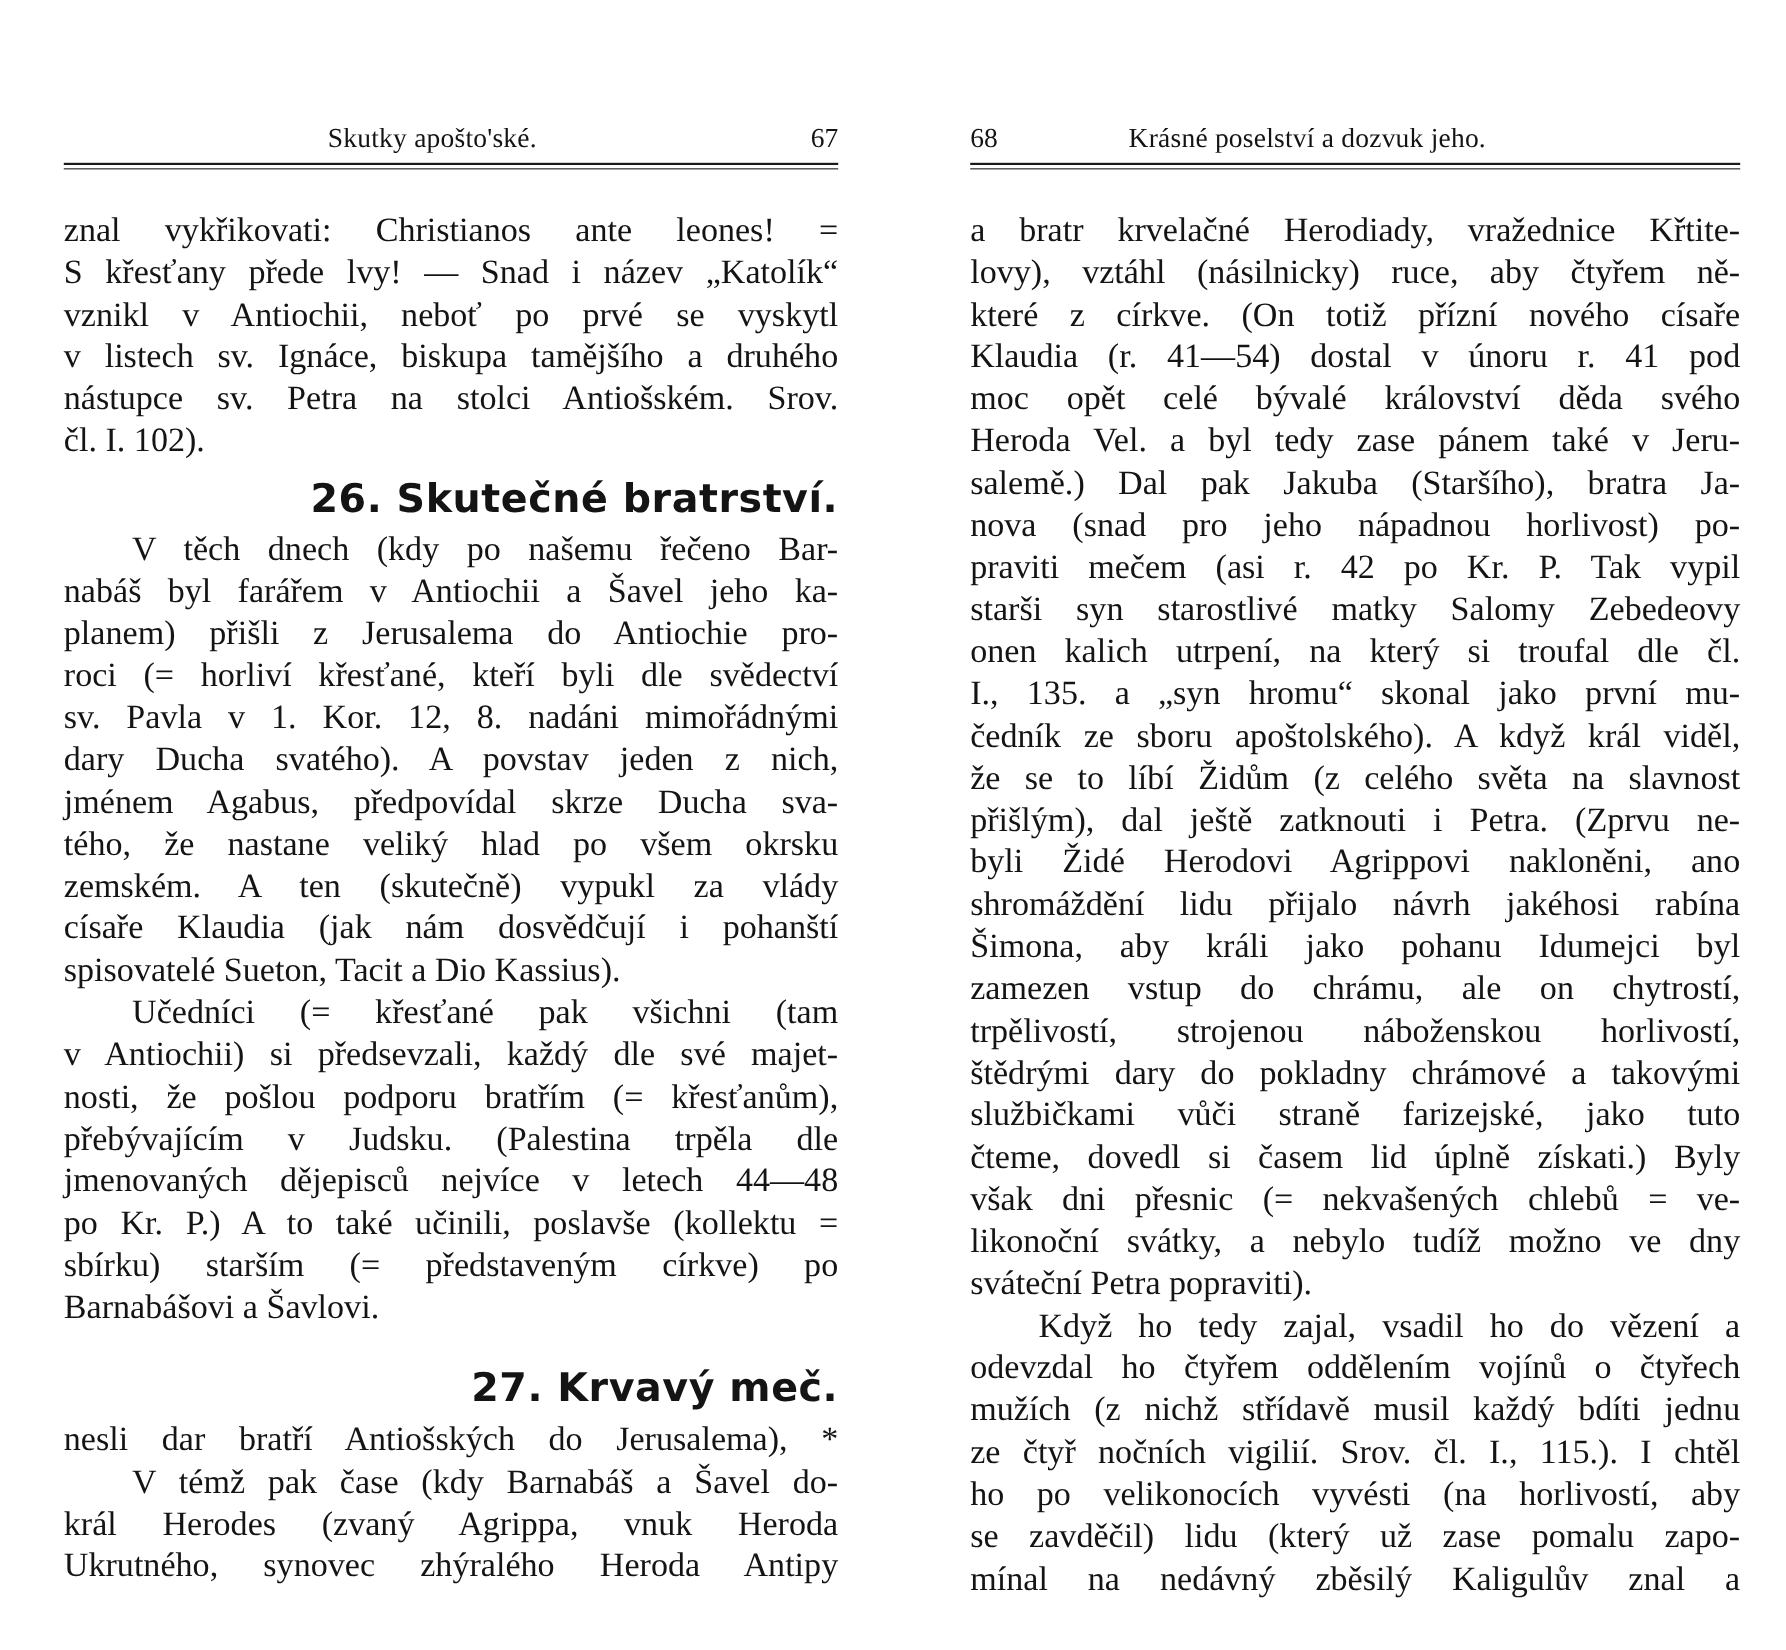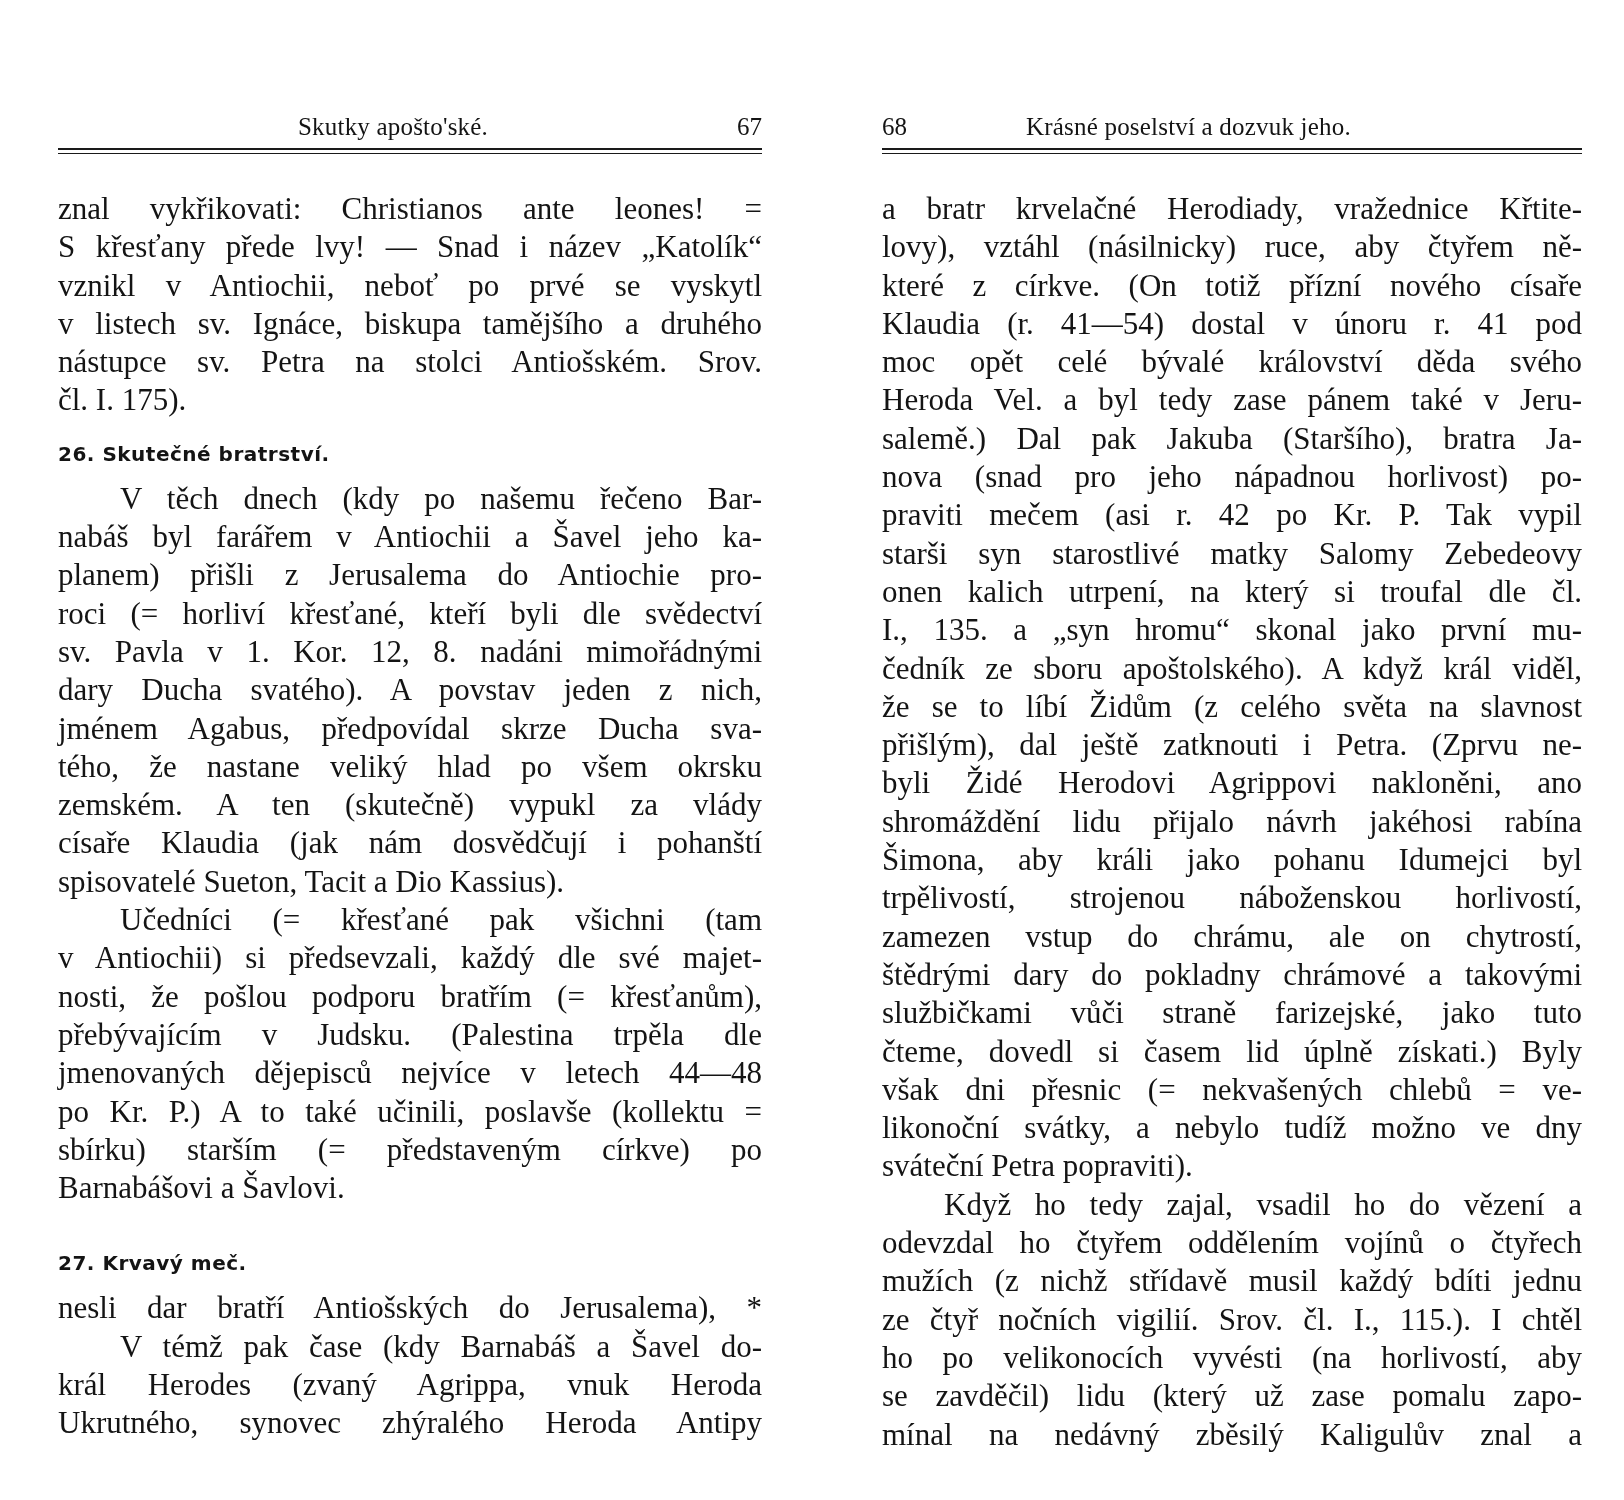--- a/index.html
+++ b/index.html
@@ -59,22 +59,22 @@
       white-space: nowrap;
       height: 38.3px;
     }
     .line.last {
       text-align-last: left;
     }
     .indent { padding-left: 62px; }
     .heading {
       font-family: "DejaVu Sans", "Liberation Sans", sans-serif;
       font-weight: bold;
-      font-size: 20px;
-      text-align: left;
+      font-size: 36px;
+      text-align: right;
       letter-spacing: 0.5px;
       margin: 14px 0 6px 0;
       height: 40px;
       line-height: 40px;
     }
     .heading.h27 { margin-top: 36px; }
   </style>
 </head>
 <body>
 
@@ -85,21 +85,21 @@
   </div>
   <div class="rule"></div>
 
   <div class="body-text">
     <div>
       <span class="line">znal vykřikovati: Christianos ante leones! =</span>
       <span class="line">S křesťany přede lvy! — Snad i název „Katolík“</span>
       <span class="line">vznikl v Antiochii, neboť po prvé se vyskytl</span>
       <span class="line">v listech sv. Ignáce, biskupa tamějšího a druhého</span>
       <span class="line">nástupce sv. Petra na stolci Antiošském. Srov.</span>
-      <span class="line last">čl. I. 175).</span>
+      <span class="line last">čl. I. 102).</span>
     </div>
 
     <div class="heading">26. Skutečné bratrství.</div>
 
     <div>
       <span class="line indent">V těch dnech (kdy po našemu řečeno Bar-</span>
       <span class="line">nabáš byl farářem v Antiochii a Šavel jeho ka-</span>
       <span class="line">planem) přišli z Jerusalema do Antiochie pro-</span>
       <span class="line">roci (= horliví křesťané, kteří byli dle svědectví</span>
       <span class="line">sv. Pavla v 1. Kor. 12, 8. nadáni mimořádnými</span>
@@ -153,22 +153,22 @@
       <span class="line">praviti mečem (asi r. 42 po Kr. P. Tak vypil</span>
       <span class="line">starši syn starostlivé matky Salomy Zebedeovy</span>
       <span class="line">onen kalich utrpení, na který si troufal dle čl.</span>
       <span class="line">I., 135. a „syn hromu“ skonal jako první mu-</span>
       <span class="line">čedník ze sboru apoštolského). A když král viděl,</span>
       <span class="line">že se to líbí Židům (z celého světa na slavnost</span>
       <span class="line">přišlým), dal ještě zatknouti i Petra. (Zprvu ne-</span>
       <span class="line">byli Židé Herodovi Agrippovi nakloněni, ano</span>
       <span class="line">shromáždění lidu přijalo návrh jakéhosi rabína</span>
       <span class="line">Šimona, aby králi jako pohanu Idumejci byl</span>
+      <span class="line">zamezen vstup do chrámu, ale on chytrostí,</span>
       <span class="line">trpělivostí, strojenou náboženskou horlivostí,</span>
-      <span class="line">zamezen vstup do chrámu, ale on chytrostí,</span>
       <span class="line">štědrými dary do pokladny chrámové a takovými</span>
       <span class="line">službičkami vůči straně farizejské, jako tuto</span>
       <span class="line">čteme, dovedl si časem lid úplně získati.) Byly</span>
       <span class="line">však dni přesnic (= nekvašených chlebů = ve-</span>
       <span class="line">likonoční svátky, a nebylo tudíž možno ve dny</span>
       <span class="line last">sváteční Petra popraviti).</span>
     </div>
 
     <div>
       <span class="line indent">Když ho tedy zajal, vsadil ho do vězení a</span>

